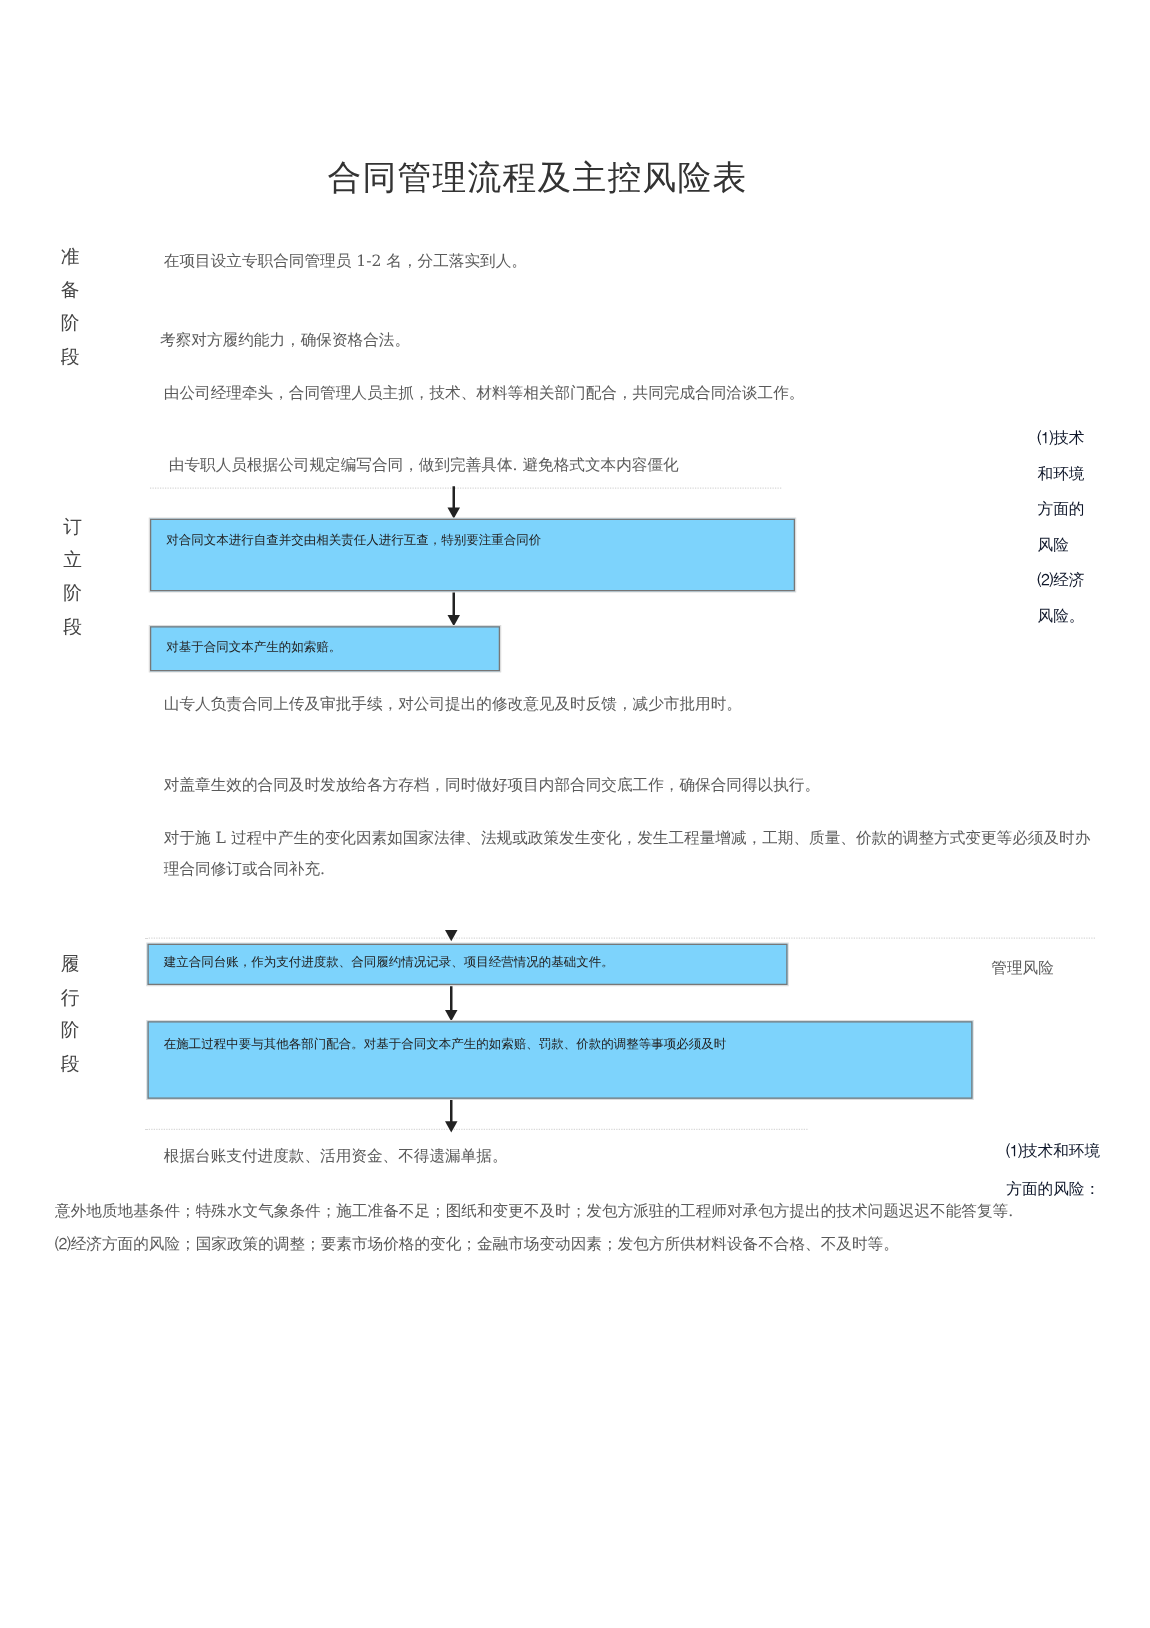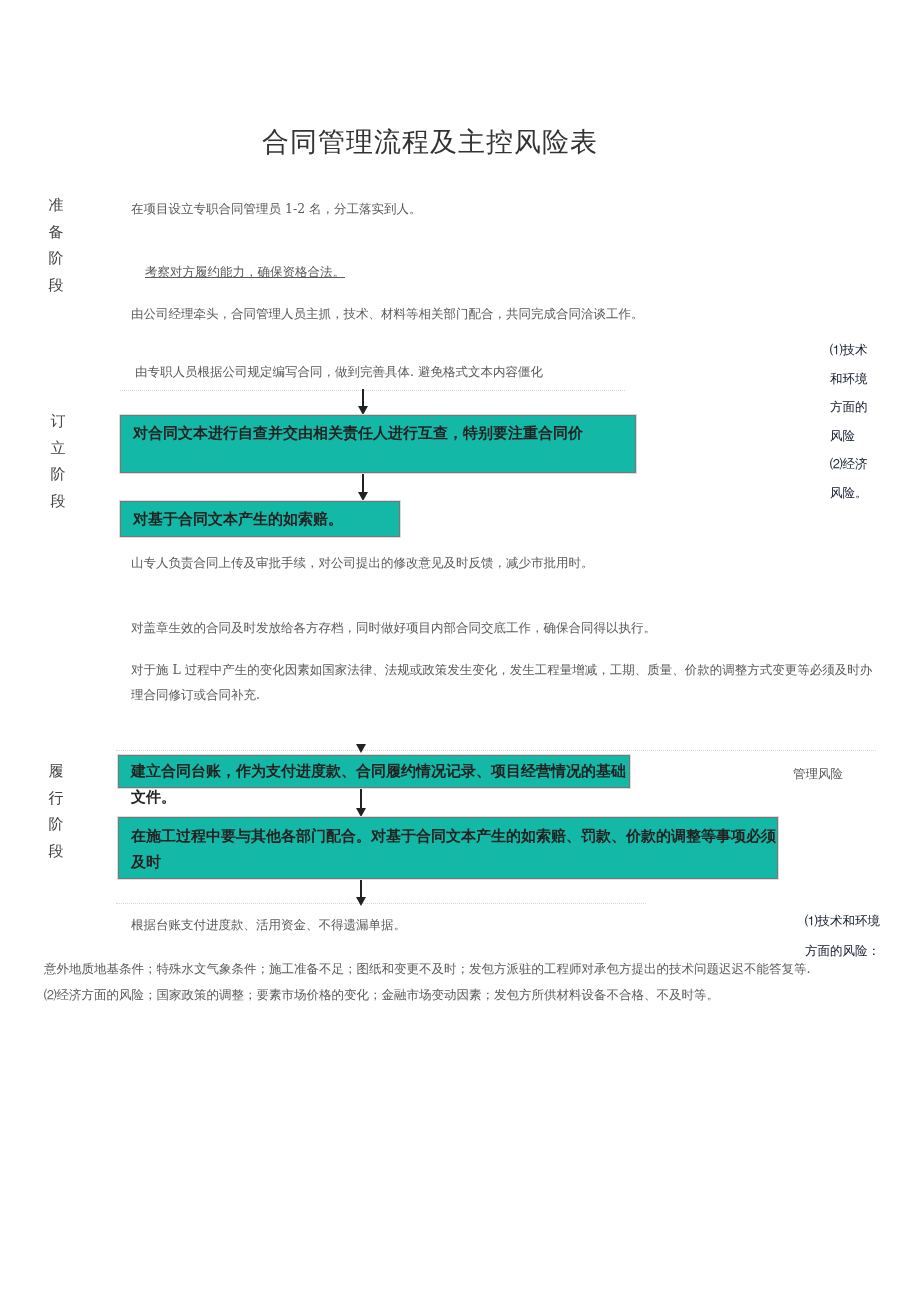--- a/index.html
+++ b/index.html
@@ -16,22 +16,22 @@
   }
   .stage {
     font-size: 15px; line-height: 26.5px; width: 20px; text-align: center; color: #444444;
     font-family: "DejaVu Serif", "Liberation Serif", serif;
   }
   .stage span { display: block; }
   .line { font-size: 12.5px; color: #5a5a5a; white-space: nowrap; }
   .para { font-size: 12.5px; color: #5a5a5a; line-height: 25px; }
   .side { font-size: 12.5px; color: #0f172a; line-height: 28.5px; }
   .box {
-    border: 1px solid #777777; background: #14b8a6;
-    font-size: 15px; color: #222222; font-weight: bold; box-sizing: border-box;
+    border: 1px solid #777777; background: #7dd3fc;
+    font-size: 10px; color: #222222; font-weight: normal; box-sizing: border-box;
     box-shadow: 0 0 0 1px #dcdcdc;
   }
   .box .txt { padding-left: 12px; line-height: 26px; }
   .dots { border-top: 1px dotted #d8d8d8; height: 0; }
   .arrow { width: 10px; }
   .arrow .shaft { position: absolute; left: 4px; top: 0; width: 2px; background: #222; }
   .arrow .head {
     position: absolute; left: 0; width: 0; height: 0;
     border-left: 5px solid transparent; border-right: 5px solid transparent;
     border-top: 9px solid #222;
@@ -42,21 +42,21 @@
 
 <div class="abs title">合同管理流程及主控风险表</div>
 
 <div class="abs stage" style="left:46px; top:192px;">
   <span>准</span>
   <span>备</span>
   <span>阶</span>
   <span>段</span>
 </div>
 <div class="abs line" style="left:131px; top:201px;">在项目设立专职合同管理员 1-2 名，分工落实到人。</div>
-<div class="abs line" style="left:145px; top:264px;text-decoration:underline;">考察对方履约能力，确保资格合法。</div>
+<div class="abs line" style="left:128px; top:264px;">考察对方履约能力，确保资格合法。</div>
 <div class="abs line" style="left:131px; top:306px;">由公司经理牵头，合同管理人员主抓，技术、材料等相关部门配合，共同完成合同洽谈工作。</div>
 
 <div class="abs line" style="left:135px; top:364px;">由专职人员根据公司规定编写合同，做到完善具体. 避免格式文本内容僵化</div>
 
 <div class="abs side" style="left:830px; top:336px; width:60px;">
   <div>⑴技术</div>
   <div>和环境</div>
   <div>方面的</div>
   <div>风险</div>
   <div>⑵经济</div>

